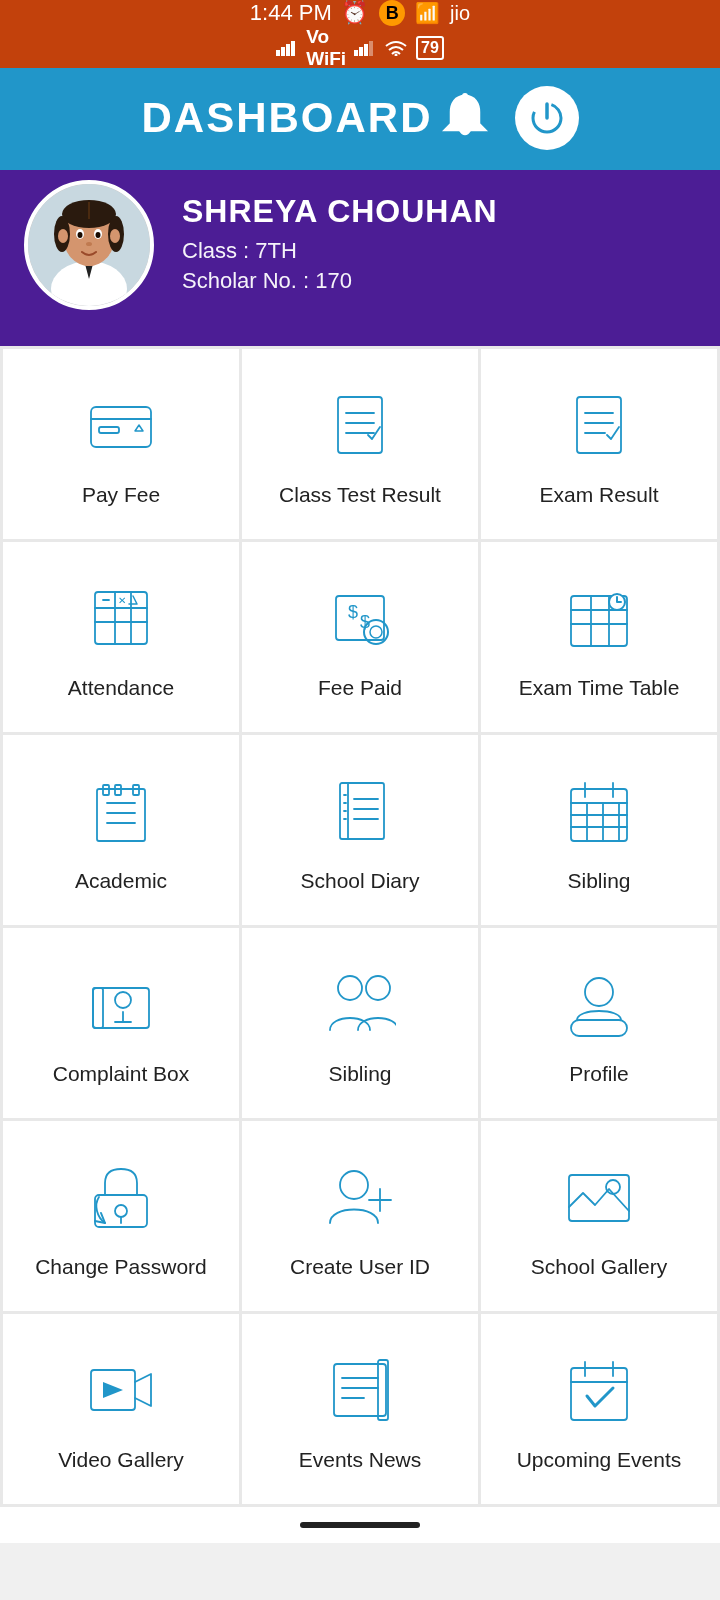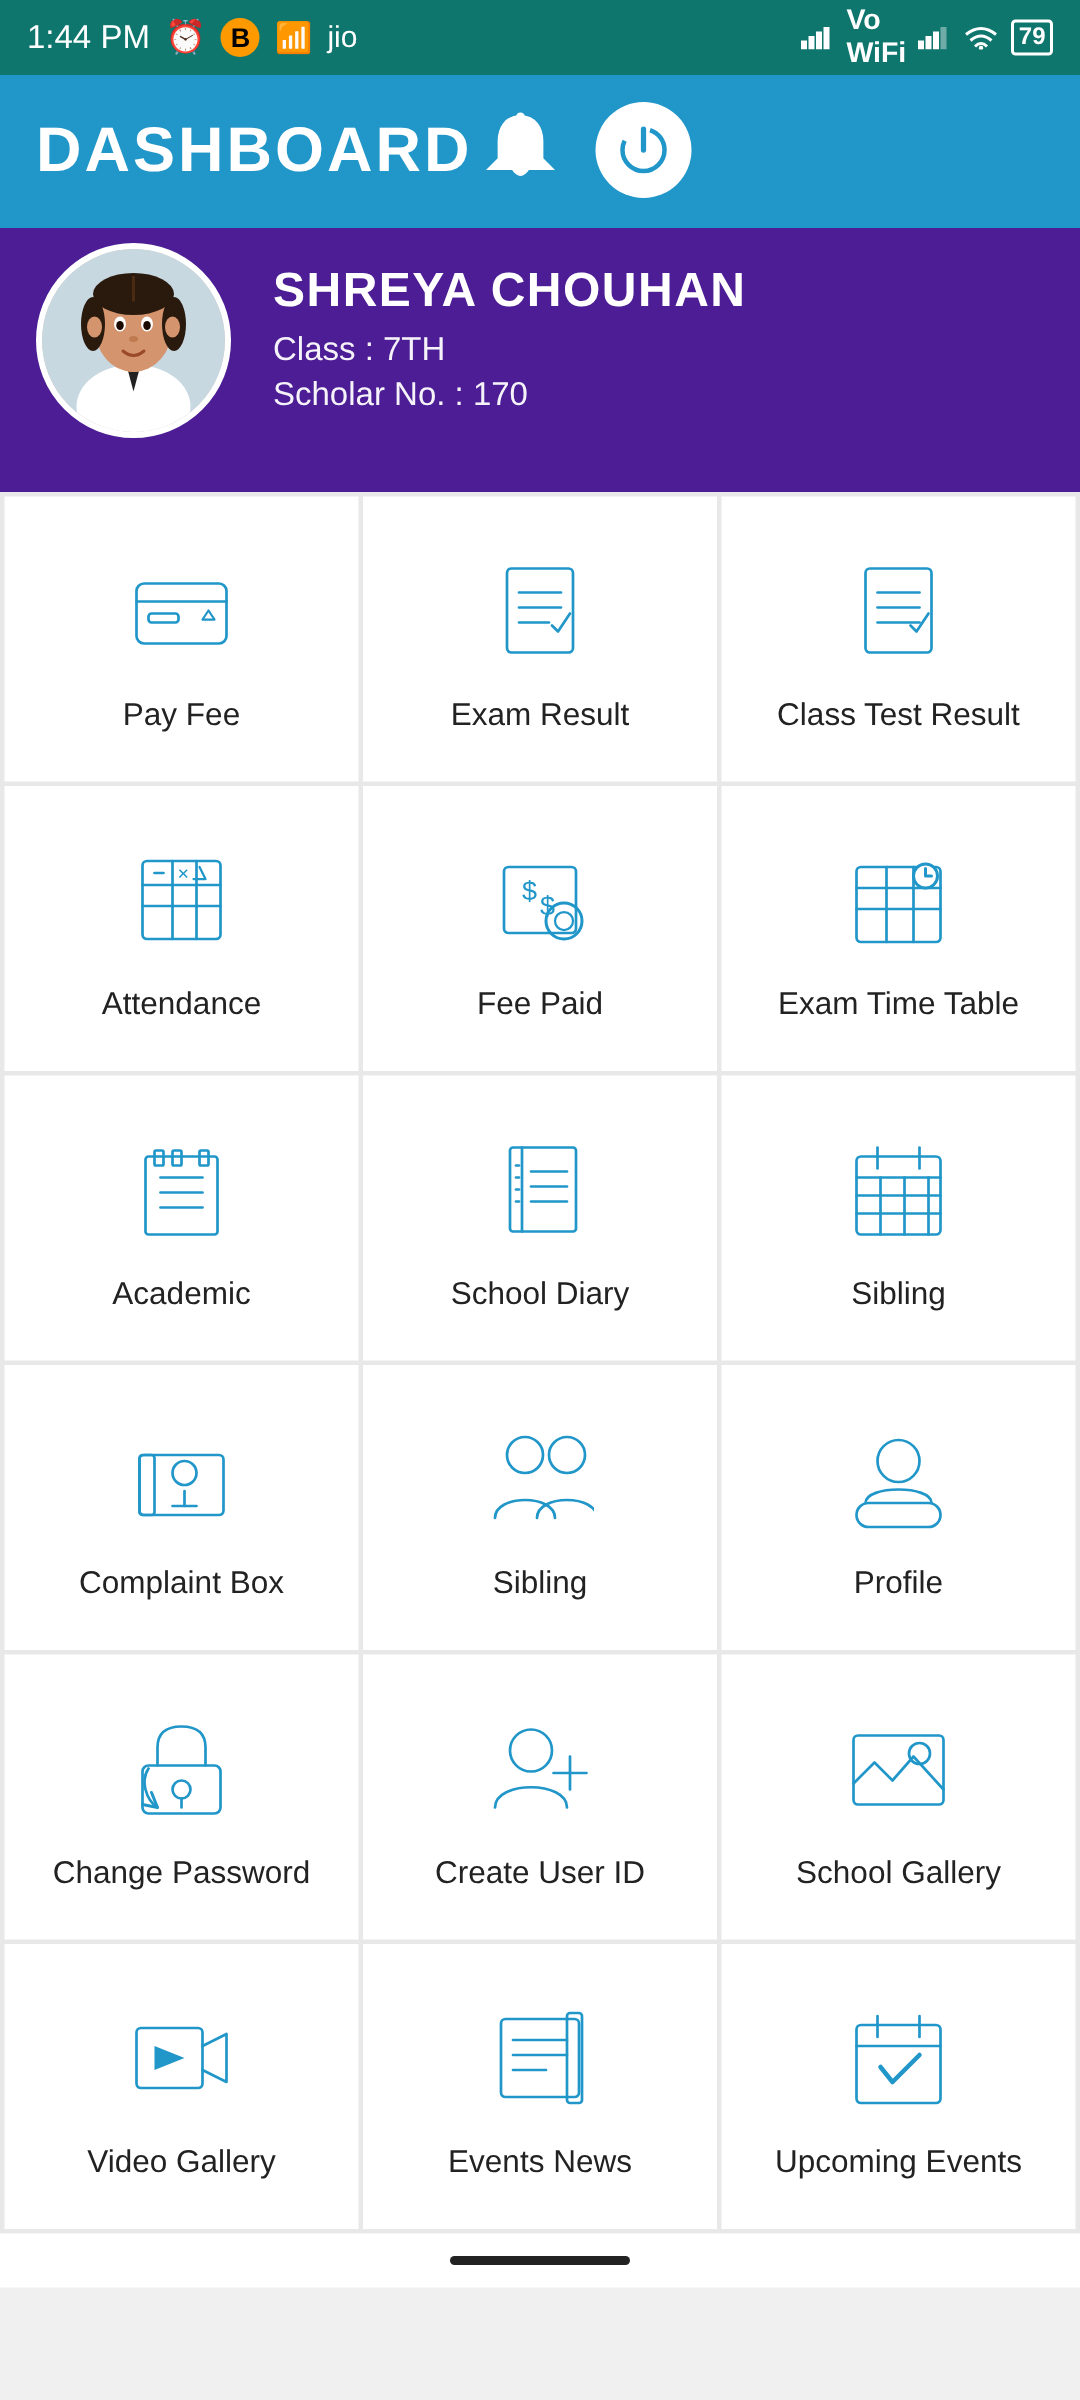--- a/index.html
+++ b/index.html
@@ -7,40 +7,41 @@
     body {
       width: 720px;
       min-height: 1600px;
       font-family: 'Segoe UI', Arial, sans-serif;
       background: #f0f0f0;
       overflow-x: hidden;
     }
 
     
     .status-bar {
-      background: #0f766e;
+      background: #c2410c;
       color: white;
-      height: 50px;
+      height: 68px;
       display: flex;
       align-items: center;
       justify-content: space-between;
       padding: 0 18px;
       font-size: 22px;
       font-weight: 500;
+      flex-direction: column;
     }
     .status-left { display: flex; align-items: center; gap: 10px; }
     .status-right { display: flex; align-items: center; gap: 8px; font-size: 20px; }
 
     
     .header {
       background: #2196c9;
       padding: 18px 24px 20px 24px;
       display: flex;
       align-items: center;
-      justify-content: flex-start;
+      justify-content: center;
     }
     .header-title {
       color: white;
       font-size: 42px;
       font-weight: 800;
       letter-spacing: 2px;
     }
     .header-icons { display: flex; gap: 18px; align-items: center; }
     .header-icon-btn {
       width: 64px; height: 64px;
@@ -244,37 +245,37 @@
         </svg>
       </div>
       <span class="grid-label">Pay Fee</span>
     </div>
     <div class="grid-item">
       <div class="grid-icon">
         <svg viewBox="0 0 72 72">
           <rect x="14" y="8" width="44" height="56" rx="3"></rect>
           <line x1="22" y1="24" x2="50" y2="24"></line>
           <line x1="22" y1="34" x2="50" y2="34"></line>
-          <line x1="22" y1="44" x2="42" y2="44"></line>
+          <line x1="22" y1="44" x2="50" y2="44"></line>
           <polyline points="44,46 48,50 56,38"></polyline>
         </svg>
       </div>
-      <span class="grid-label">Exam Result</span>
+      <span class="grid-label">Class Test Result</span>
     </div>
     <div class="grid-item">
       <div class="grid-icon">
         <svg viewBox="0 0 72 72">
           <rect x="14" y="8" width="44" height="56" rx="3"></rect>
           <line x1="22" y1="24" x2="50" y2="24"></line>
           <line x1="22" y1="34" x2="50" y2="34"></line>
-          <line x1="22" y1="44" x2="50" y2="44"></line>
+          <line x1="22" y1="44" x2="42" y2="44"></line>
           <polyline points="44,46 48,50 56,38"></polyline>
         </svg>
       </div>
-      <span class="grid-label">Class Test Result</span>
+      <span class="grid-label">Exam Result</span>
     </div>
     <div class="grid-item">
       <div class="grid-icon">
         <svg viewBox="0 0 72 72">
           <rect x="10" y="10" width="52" height="52" rx="3"></rect>
           <line x1="10" y1="26" x2="62" y2="26"></line>
           <line x1="10" y1="40" x2="62" y2="40"></line>
           <line x1="30" y1="10" x2="30" y2="62"></line>
           <line x1="46" y1="10" x2="46" y2="62"></line>
           <line x1="18" y1="18" x2="24" y2="18"></line>

